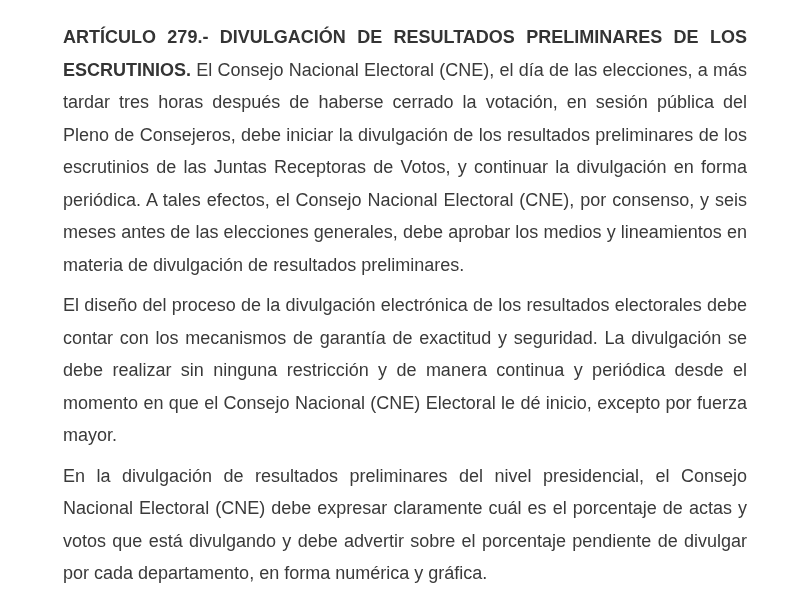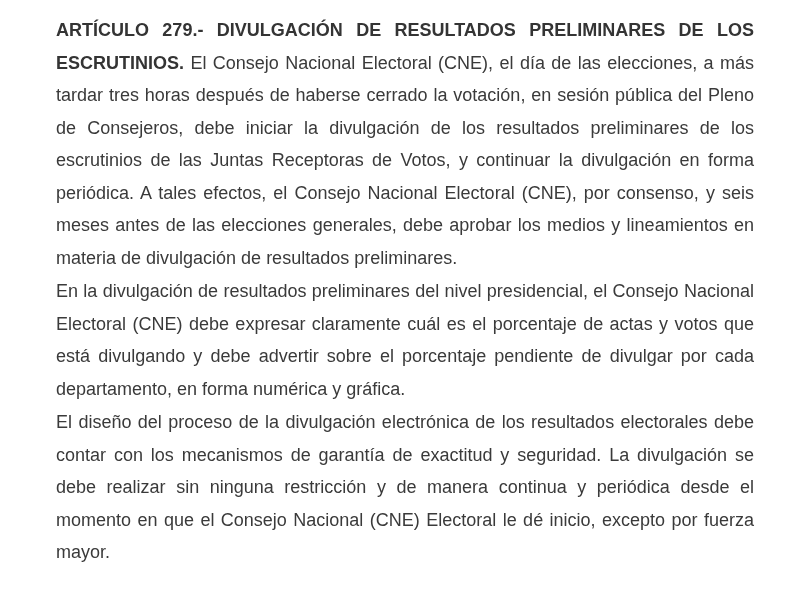--- a/index.html
+++ b/index.html
@@ -17,29 +17,29 @@
   }
   .doc-text {
     font-family: "Liberation Sans", sans-serif;
     font-size: 18px;
     line-height: 32.5px;
     color: #3a3a3a;
     text-align: justify;
     text-align-last: left;
   }
   .para {
-    margin: 1px;
+    margin: 8px;
   }
   .bold-run {
     font-weight: bold;
     color: #343434;
   }
 </style>
 </head>
 <body>
 
 <div class="page">
   <div class="doc-text">
     <p class="para"><span class="bold-run">ARTÍCULO 279.- DIVULGACIÓN DE RESULTADOS PRELIMINARES DE LOS ESCRUTINIOS.</span><span> El Consejo Nacional Electoral (CNE), el día de las elecciones, a más tardar tres horas después de haberse cerrado la votación, en sesión pública del Pleno de Consejeros, debe iniciar la divulgación de los resultados preliminares de los escrutinios de las Juntas Receptoras de Votos, y continuar la divulgación en forma periódica. A tales efectos, el Consejo Nacional Electoral (CNE), por consenso, y seis meses antes de las elecciones generales, debe aprobar los medios y lineamientos en materia de divulgación de resultados preliminares.</span></p>
+    <p class="para">El diseño del proceso de la divulgación electrónica de los resultados electorales debe contar con los mecanismos de garantía de exactitud y seguridad. La divulgación se debe realizar sin ninguna restricción y de manera continua y periódica desde el momento en que el Consejo Nacional (CNE) Electoral le dé inicio, excepto por fuerza mayor.</p>
     <p class="para">En la divulgación de resultados preliminares del nivel presidencial, el Consejo Nacional Electoral (CNE) debe expresar claramente cuál es el porcentaje de actas y votos que está divulgando y debe advertir sobre el porcentaje pendiente de divulgar por cada departamento, en forma numérica y gráfica.</p>
-    <p class="para">El diseño del proceso de la divulgación electrónica de los resultados electorales debe contar con los mecanismos de garantía de exactitud y seguridad. La divulgación se debe realizar sin ninguna restricción y de manera continua y periódica desde el momento en que el Consejo Nacional (CNE) Electoral le dé inicio, excepto por fuerza mayor.</p>
   </div>
 </div>
 
 </body></html>

